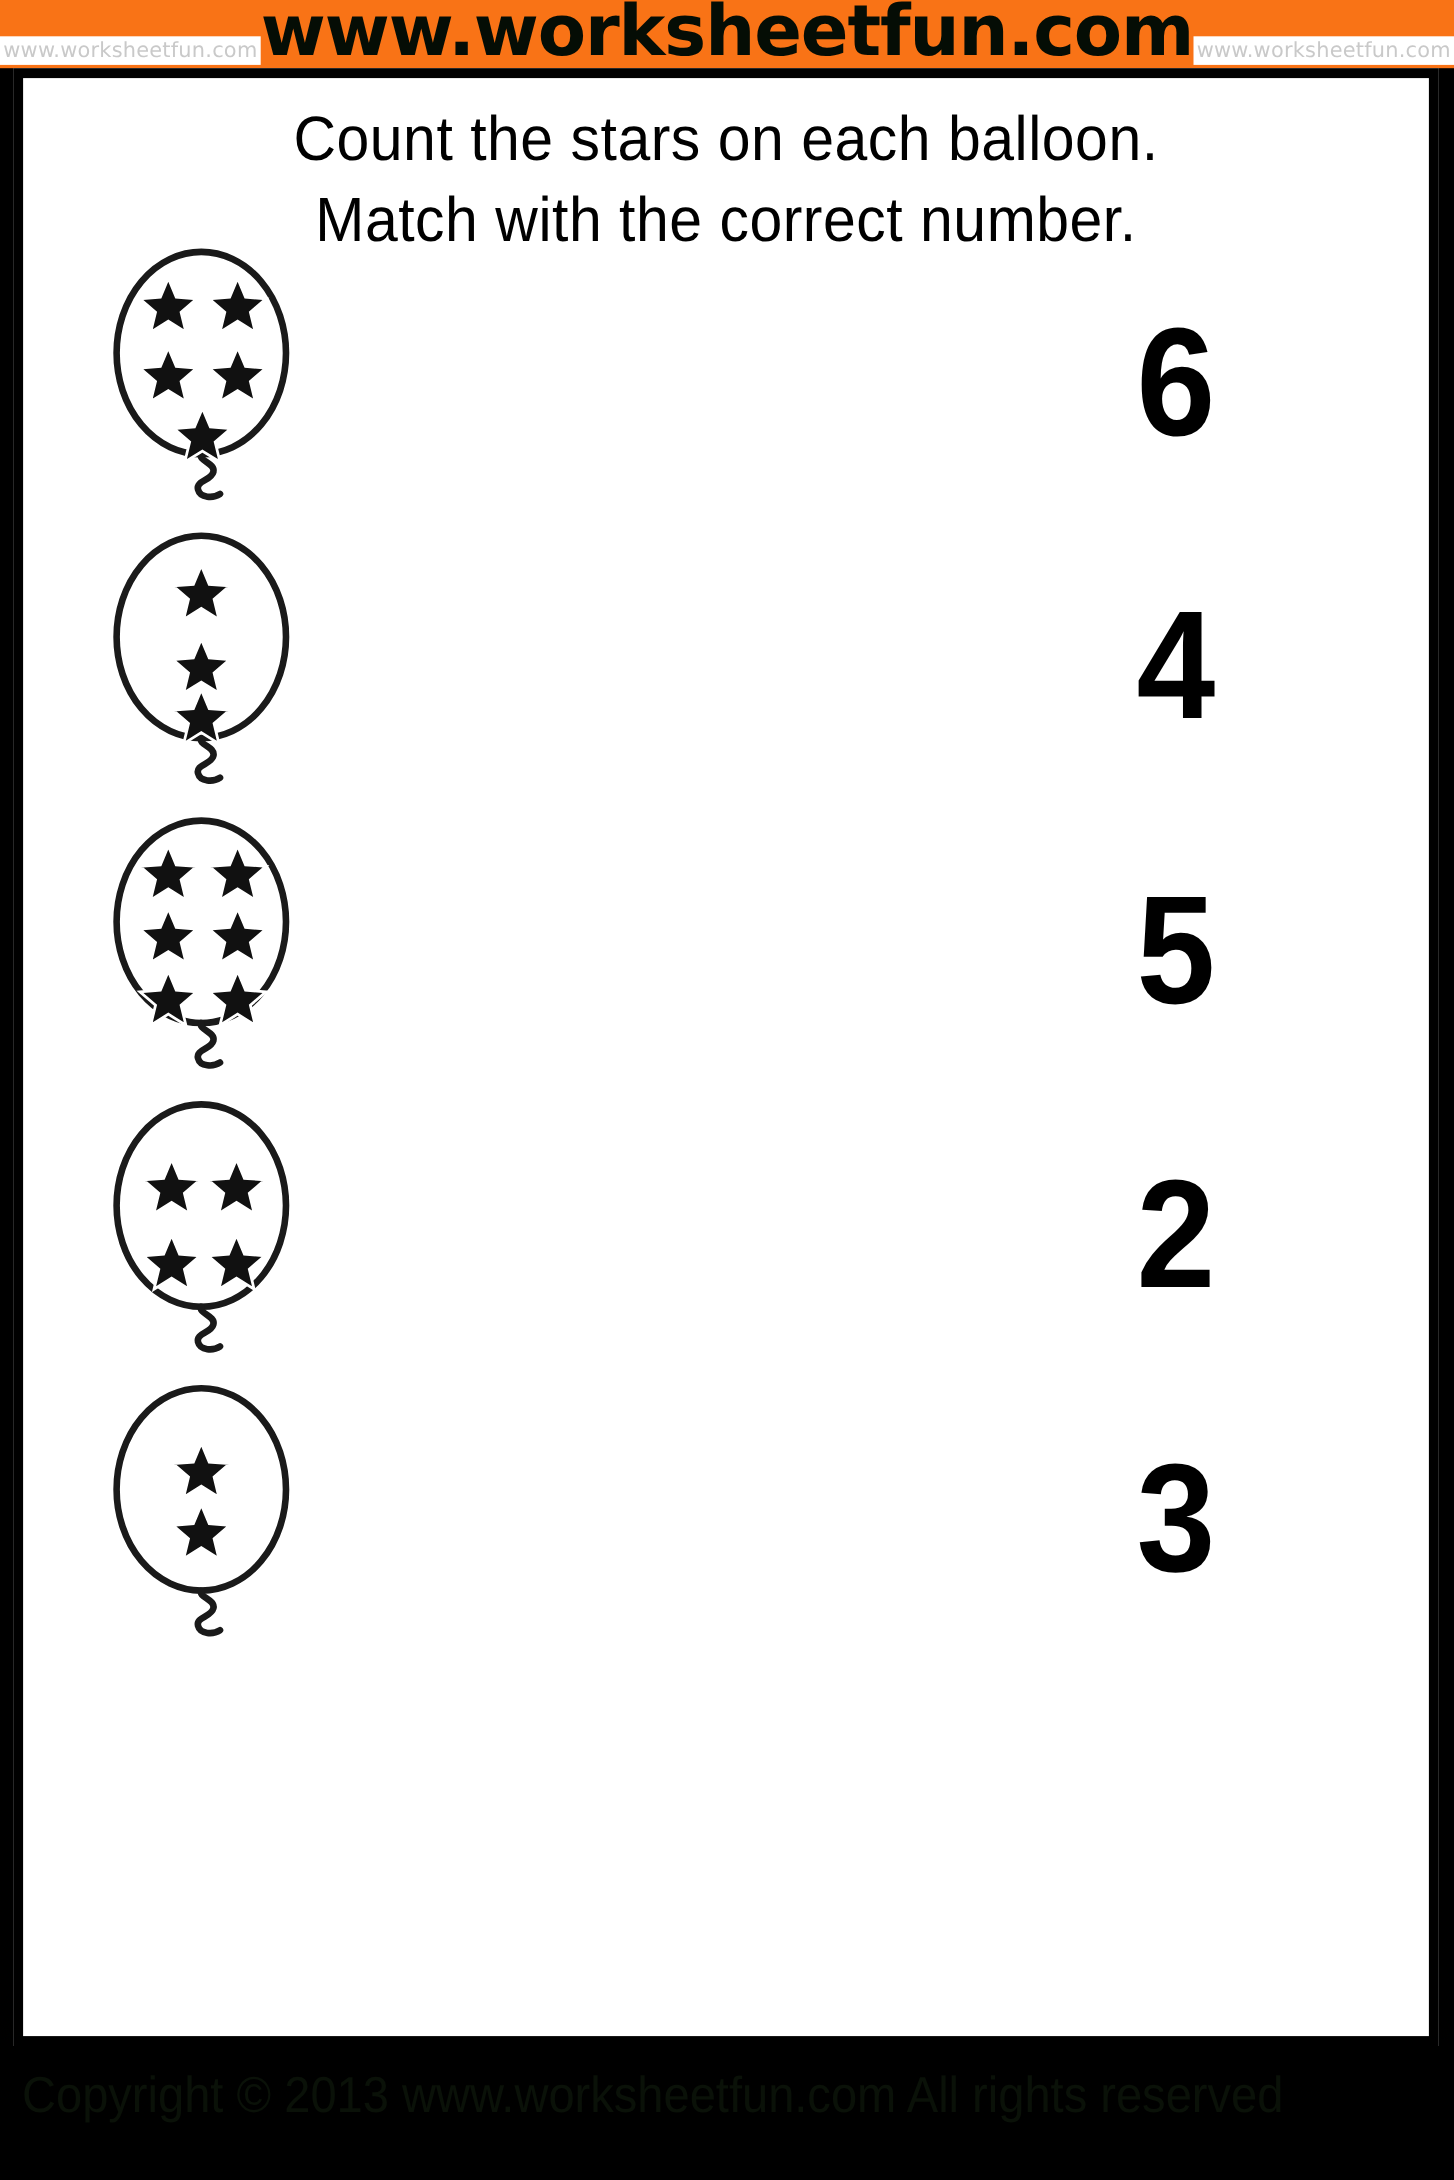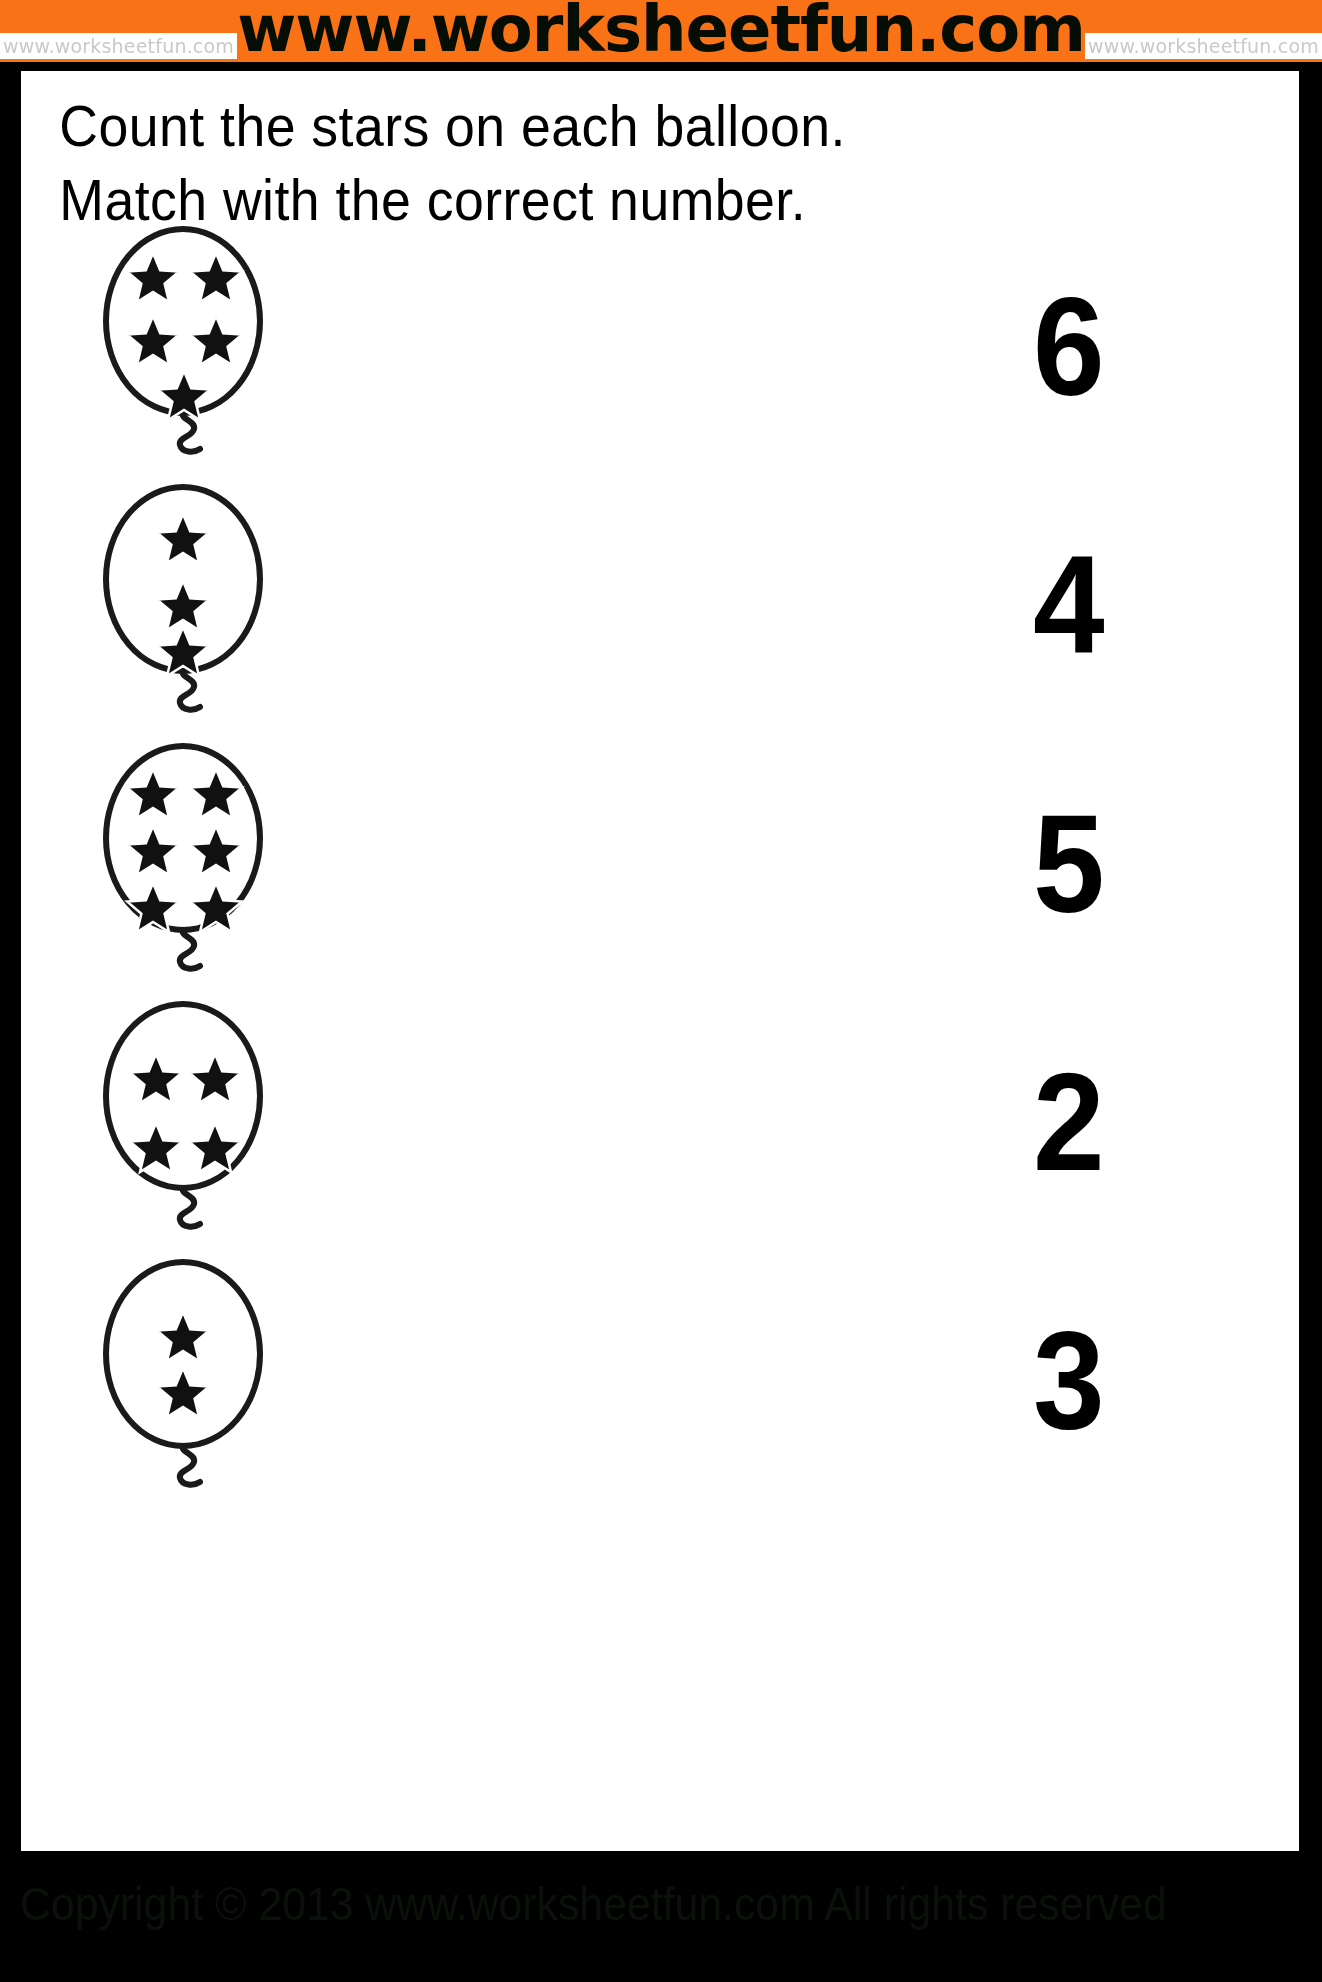--- a/index.html
+++ b/index.html
@@ -61,20 +61,21 @@
     background: #ffffff;
     border: 9px solid #000000;
     box-sizing: border-box;
   }
 
   
   #title-block {
     position: absolute;
     left: 0; right: 0;
     top: 18px;
+    text-align: center;
     font-family: "DejaVu Sans Mono", "Liberation Mono", monospace;
   }
   .title-line {
     font-family: "Liberation Sans", sans-serif;
     font-weight: 500;
     font-size: 57px;
     line-height: 74px;
     color: #000000;
     letter-spacing: 0.5px;
     white-space: nowrap;

